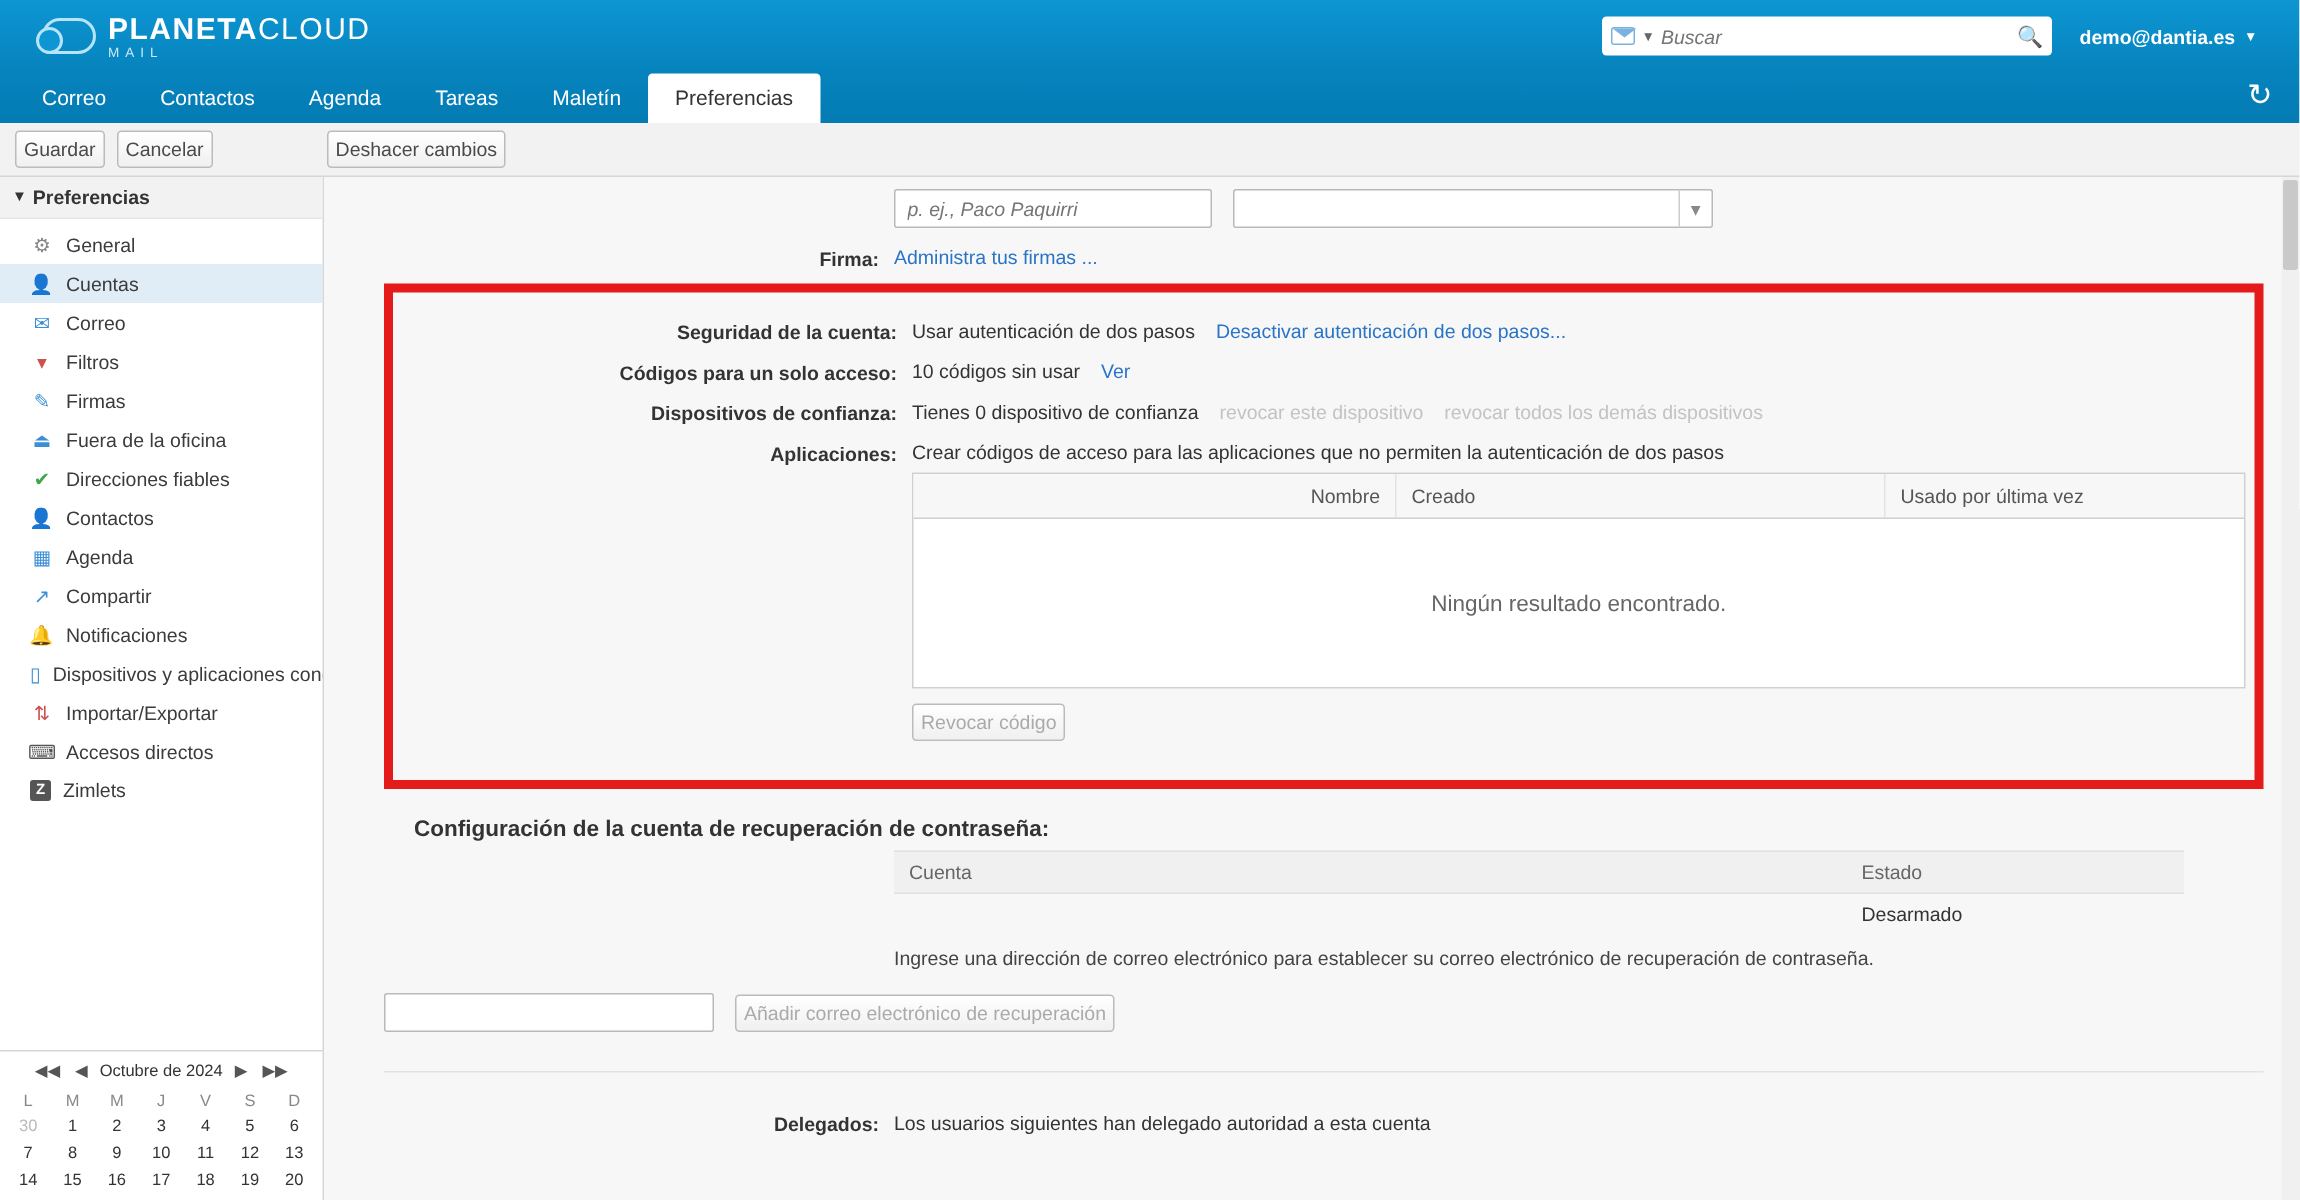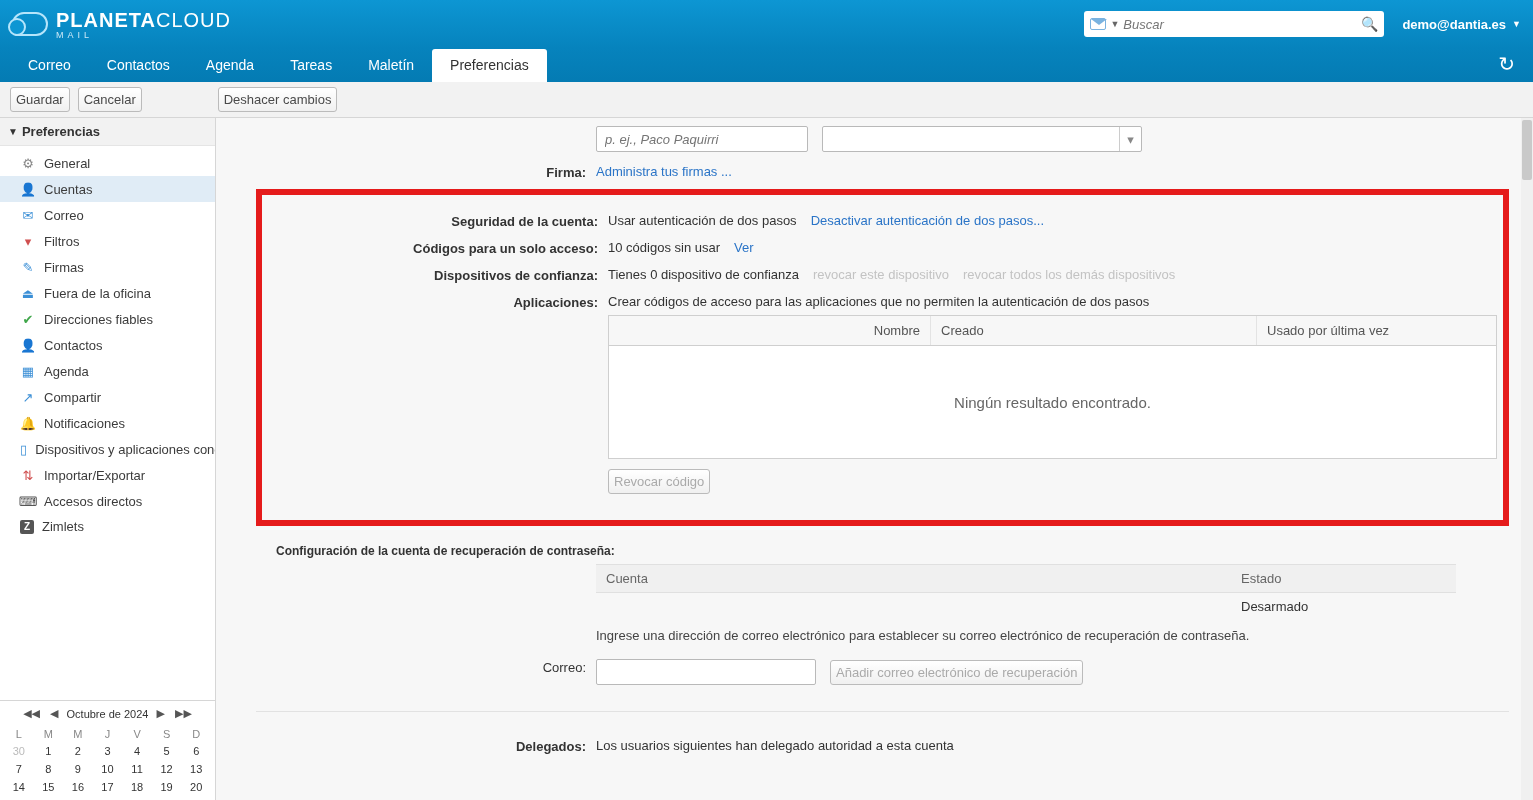--- a/index.html
+++ b/index.html
@@ -1,19 +1,19 @@
 <!DOCTYPE html>
 <html><head>
 <meta charset="utf-8">
 <style>
 * { margin: 0; padding: 0; box-sizing: border-box; }
 body { font-family: "Helvetica Neue", Arial, sans-serif; font-size: 13px; color: #333; background: #fff; overflow: hidden; width: 1533px; height: 800px; }
 
 
-.topbar { height: 48px; background: linear-gradient(#0d96d3,#0683bd); display: flex; align-items: center; color: #fff; padding: 0 12px; }
+.topbar { height: 48px; background: linear-gradient(#0d96d3,#0683bd); display: flex; align-items: center; color: #fff; padding: 0 28px; }
 .logo { display: flex; align-items: center; gap: 8px; }
 .logo-icon { width: 36px; height: 24px; border: 2px solid #b6e5fb; border-radius: 14px 14px 14px 6px; position: relative; }
 .logo-icon::after { content:''; position:absolute; left:-6px; top:4px; width:14px; height:14px; border:2px solid #b6e5fb; border-radius:50%; background:#0d96d3; }
 .brand-text { font-size: 20px; letter-spacing: 1px; font-weight: 300; }
 .brand-text b { font-weight: 700; }
 .brand-sub { font-size: 9px; letter-spacing: 4px; margin-top: -2px; color:#cce9f7; }
 .top-spacer { flex: 1; }
 .search-wrap { display:flex; align-items:center; background:#fff; border-radius:3px; height:26px; width:300px; padding:0 6px; }
 .search-wrap .mail-ic { width:16px; height:12px; border:1px solid #7ab3e0; border-radius:2px; position:relative; }
 .search-wrap .mail-ic::after{content:'';position:absolute;left:0;top:0;border-left:8px solid transparent;border-right:8px solid transparent;border-top:6px solid #7ab3e0;width:0;height:0;}
@@ -74,21 +74,21 @@
 .hl-box { border:6px solid #e51b1b; padding:10px 6px 18px; margin:6px 0 10px; background:#f7f7f7; }
 
 .apps-table { margin-top:6px; width:100%; max-width:968px; border:1px solid #cfcfcf; background:#fff; }
 .apps-table .hdr { display:flex; background:#f7f7f7; border-bottom:1px solid #cfcfcf; font-size:13px; color:#555; }
 .apps-table .hdr div { padding:7px 10px; border-right:1px solid #e3e3e3; }
 .apps-table .hdr div:last-child{border-right:none;}
 .col-name{flex:0 0 322px;text-align:right;} .col-created{flex:0 0 326px;} .col-last{flex:1;}
 .apps-table .empty { height:112px; display:flex; align-items:center; justify-content:center; color:#666; font-size:15px; }
 .apps-actions { margin-top:10px; display:flex; gap:8px; }
 
-.section-head { font-weight:700; margin:18px 0 6px 20px; font-size:12px; }
+.section-head { font-weight:700; margin:18px 0 6px 20px; font-size:15px; }
 .recovery-table { margin-left:340px; width:860px; }
 .recovery-table .rh { display:flex; background:#f0f0f0; border-top:1px solid #e0e0e0; border-bottom:1px solid #e0e0e0; }
 .recovery-table .rh div { padding:6px 10px; color:#666; }
 .rc-acc{flex:0 0 635px;} .rc-state{flex:1;}
 .recovery-table .rr { display:flex; }
 .recovery-table .rr div { padding:6px 10px; }
 .hint { margin:8px 0 12px 0; color:#444; }
 hr.sep { border:none; border-top:1px solid #e2e2e2; margin:22px 0; }
 </style>
 </head>
@@ -313,21 +313,20 @@
           <div class="rc-state">Estado</div>
         </div>
         <div class="rr">
           <div class="rc-acc"></div>
           <div class="rc-state">Desarmado</div>
         </div>
         <div class="hint">Ingrese una dirección de correo electrónico para establecer su correo electrónico de recuperación de contraseña.</div>
       </div>
 
       <div class="row">
-        <div class="lbl" style="font-weight:400;">Correo:</div>
         <div class="val">
           <input class="txt-input" style="width: 220px;">
           <button class="btn disabled">Añadir correo electrónico de recuperación</button>
         </div>
       </div>
 
       <hr class="sep">
 
       <div class="row">
         <div class="lbl">Delegados:</div>

